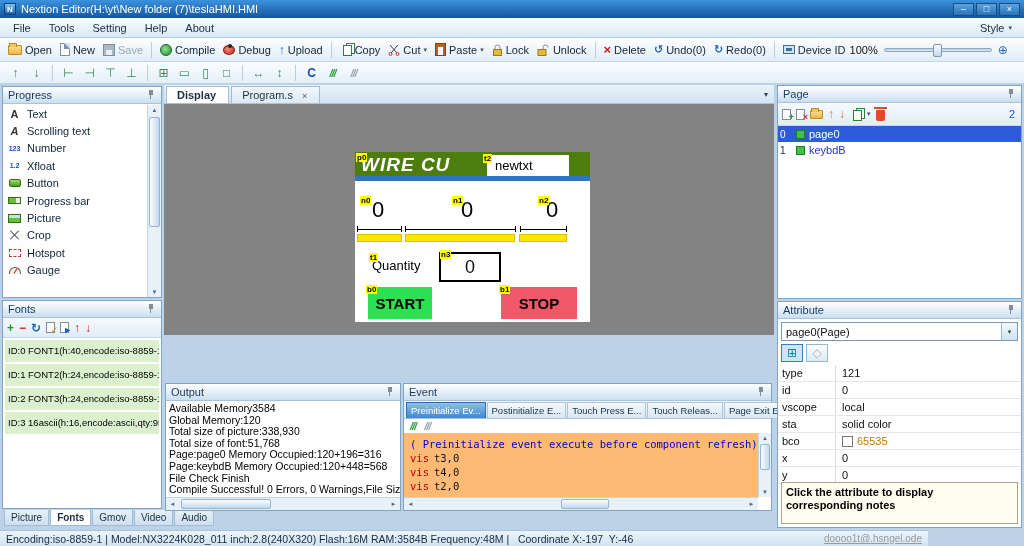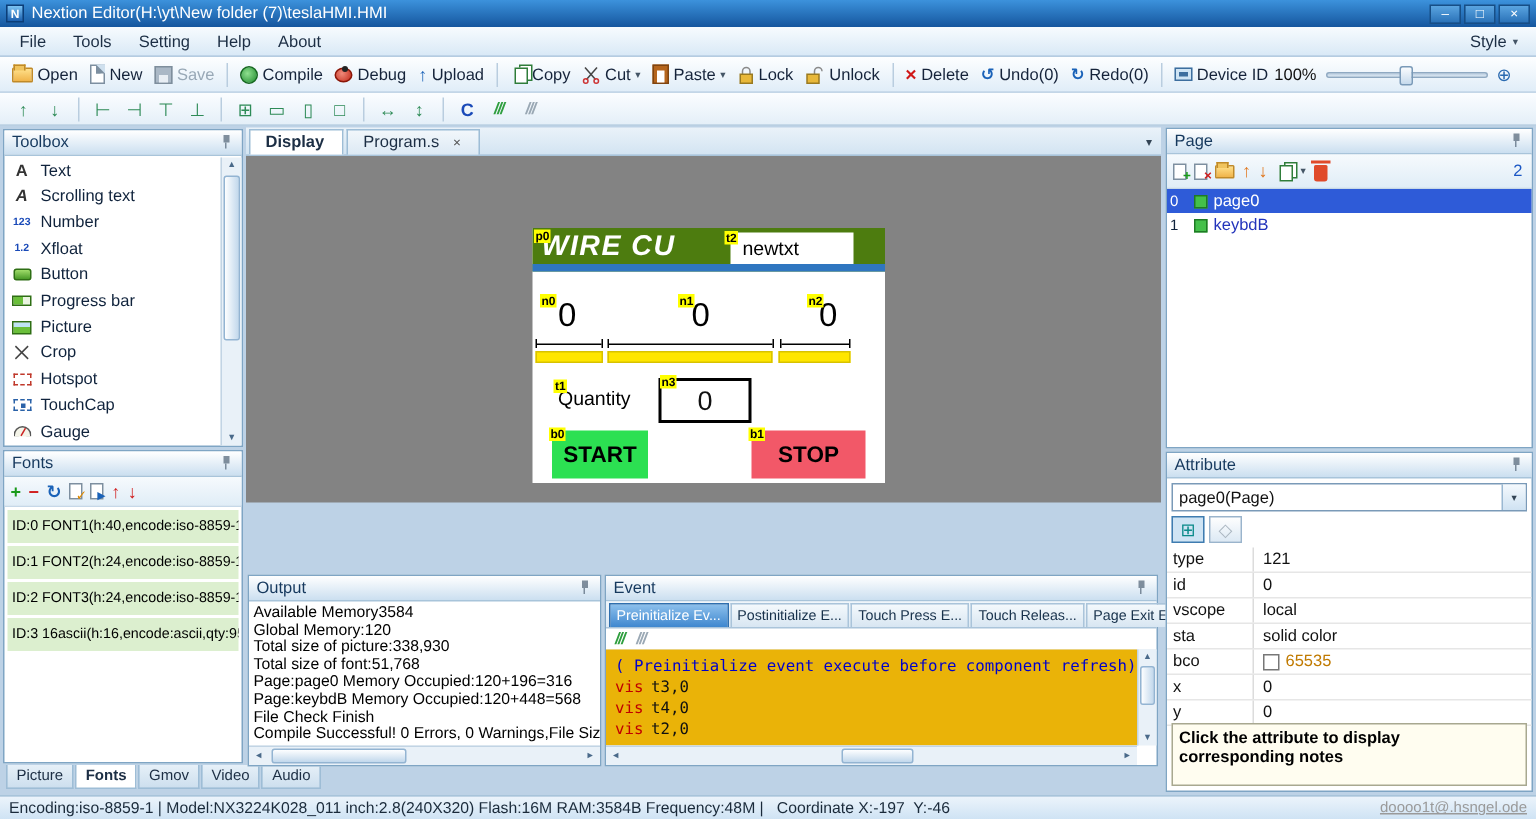--- a/index.html
+++ b/index.html
@@ -166,21 +166,21 @@
     background:linear-gradient(#f4f9fc,#d8e6f2); border:1px solid #aac4da; border-bottom:none;
     margin-right:1px; color:#16304a; }
   .etab.active { background:linear-gradient(#8cc0ec,#3f87cf); color:#fff; border-color:#2f6fae; }
   .etabdd { margin-left:auto; font-size:8px; color:#345; align-self:center; padding-right:3px;}
   .eicons { height:15px; display:flex; align-items:center; gap:8px; padding:0 6px;
     border-bottom:1px solid #d8e4ee; }
   .slashes { font-weight:bold; font-style:italic; font-size:11px; color:#2e9e3e; letter-spacing:-1px; }
   .slashes.off { color:#9aa8b4; }
   .codearea { position:absolute; left:0; right:13px; top:49px; bottom:13px; overflow:hidden;
     font-family:"DejaVu Sans Mono","Liberation Mono",monospace; font-size:10.5px; line-height:14px;
-    padding:4px 0 0 6px; background:#eab308; }
+    padding:4px 0 0 6px; background:#fdba74; }
   .comment { color:#0000cc; white-space:nowrap; }
   .kw { color:#c00000; margin-right:5px; }
 
   
   .ppbar { height:23px; display:flex; align-items:center; gap:5px; padding:0 4px;
     background:linear-gradient(#f6fafd,#e0edf7); border-bottom:1px solid #c6d8e8; }
   .pcount { margin-left:auto; color:#1a56c4; padding-right:2px; }
   .prow { display:flex; align-items:center; height:16px; padding:0 2px; gap:4px; color:#10233c; }
   .prow .idx { width:12px; font-size:10px; }
   .picon { width:9px; height:9px; background:#44c04a; border:1px solid #1e7a24; }
@@ -202,21 +202,21 @@
   .arow { display:flex; height:17px; border-bottom:1px solid #e6e6e6; align-items:center; color:#111; }
   .aname { width:58px; padding-left:4px; border-right:1px solid #dcdcdc; height:100%;
     display:flex; align-items:center; }
   .aval { padding-left:6px; display:flex; align-items:center; gap:4px; }
   .swatch { width:11px; height:11px; border:1px solid #777; }
   .bcoval { color:#c07a00; }
   .note { position:absolute; left:3px; right:3px; bottom:3px; height:42px; background:#fffdf0;
     border:1px solid #a8a890; padding:3px 4px; font-weight:bold; color:#000; line-height:13px; }
 
   
-  .statusbar { left:0; top:530px; width:1024px; height:16px;
+  .statusbar { left:0; top:530px; width:928px; height:16px;
     background:linear-gradient(#ecf4fb,#cfe3f4); border-top:1px solid #a8c4da;
     display:flex; align-items:center; padding:0 6px; font-size:10.5px; color:#1a2a3a; }
   .watermark { margin-left:auto; color:#9a9a9a; font-size:10px;text-decoration:underline; }
 </style>
 </head>
 <body>
 
 <div id="app">
 
   <div class="abs titlebar">
@@ -343,21 +343,21 @@
     <span class="t2b">↔</span>
     <span class="t2b">↕</span>
     <span class="sep"></span>
     <span class="t2b" style="color:#1a4ab8;font-weight:bold;font-size:12px;">C</span>
     <span class="t2b slashes">///</span>
     <span class="t2b slashes off">///</span>
   </div>
 
   <div class="panel" style="left:2px; top:86px; width:160px; height:212px;">
     <div class="phead">
-      <span>Toolbox</span>
+      <span>Progress</span>
       <span class="pin"></span>
     </div>
     <div style="position:absolute; top:18px; left:0; right:14px; bottom:0; overflow:hidden;">
       <div class="tbx">
           <span class="tbi">A</span>
           <span>Text</span>
         </div>
       <div class="tbx">
           <span class="tbi" style="font-style:italic;">A</span>
           <span>Scrolling text</span>
@@ -392,26 +392,20 @@
           <span class="tbi">
             <span class="xlines"></span>
           </span>
           <span>Crop</span>
         </div>
       <div class="tbx">
           <span class="tbi">
             <span class="mini-dash"></span>
           </span>
           <span>Hotspot</span>
-        </div>
-      <div class="tbx">
-          <span class="tbi">
-            <span class="mini-dash2"></span>
-          </span>
-          <span>TouchCap</span>
         </div>
       <div class="tbx">
           <span class="tbi">
             <span class="mini-gauge"></span>
           </span>
           <span>Gauge</span>
         </div>
     </div>
     <div class="vscroll">
       <span class="arr">▲</span>

